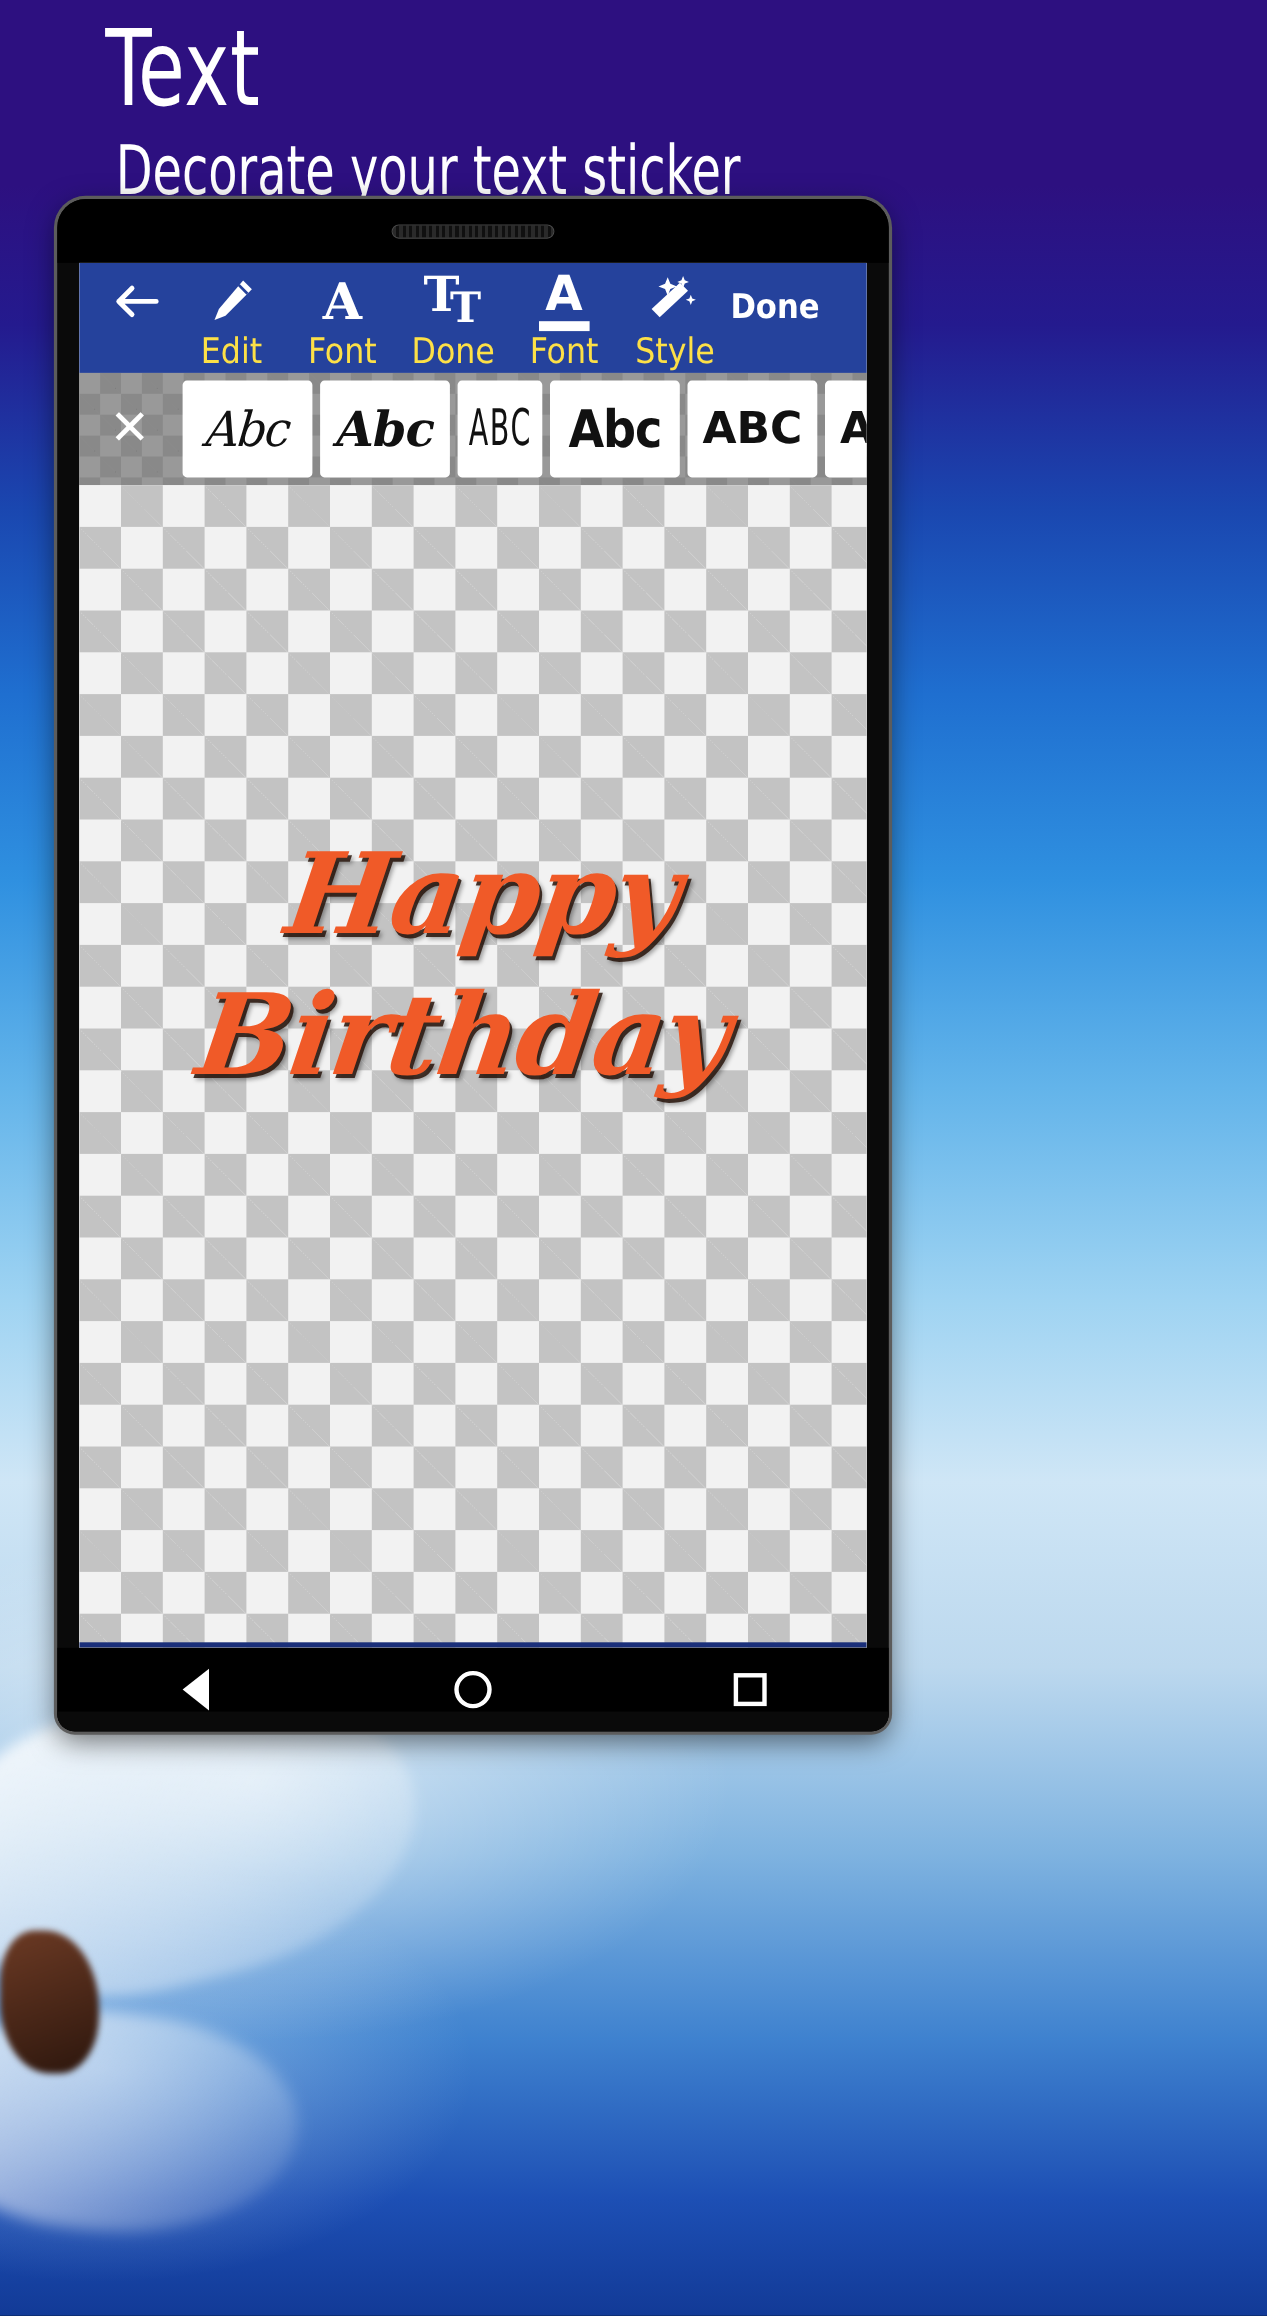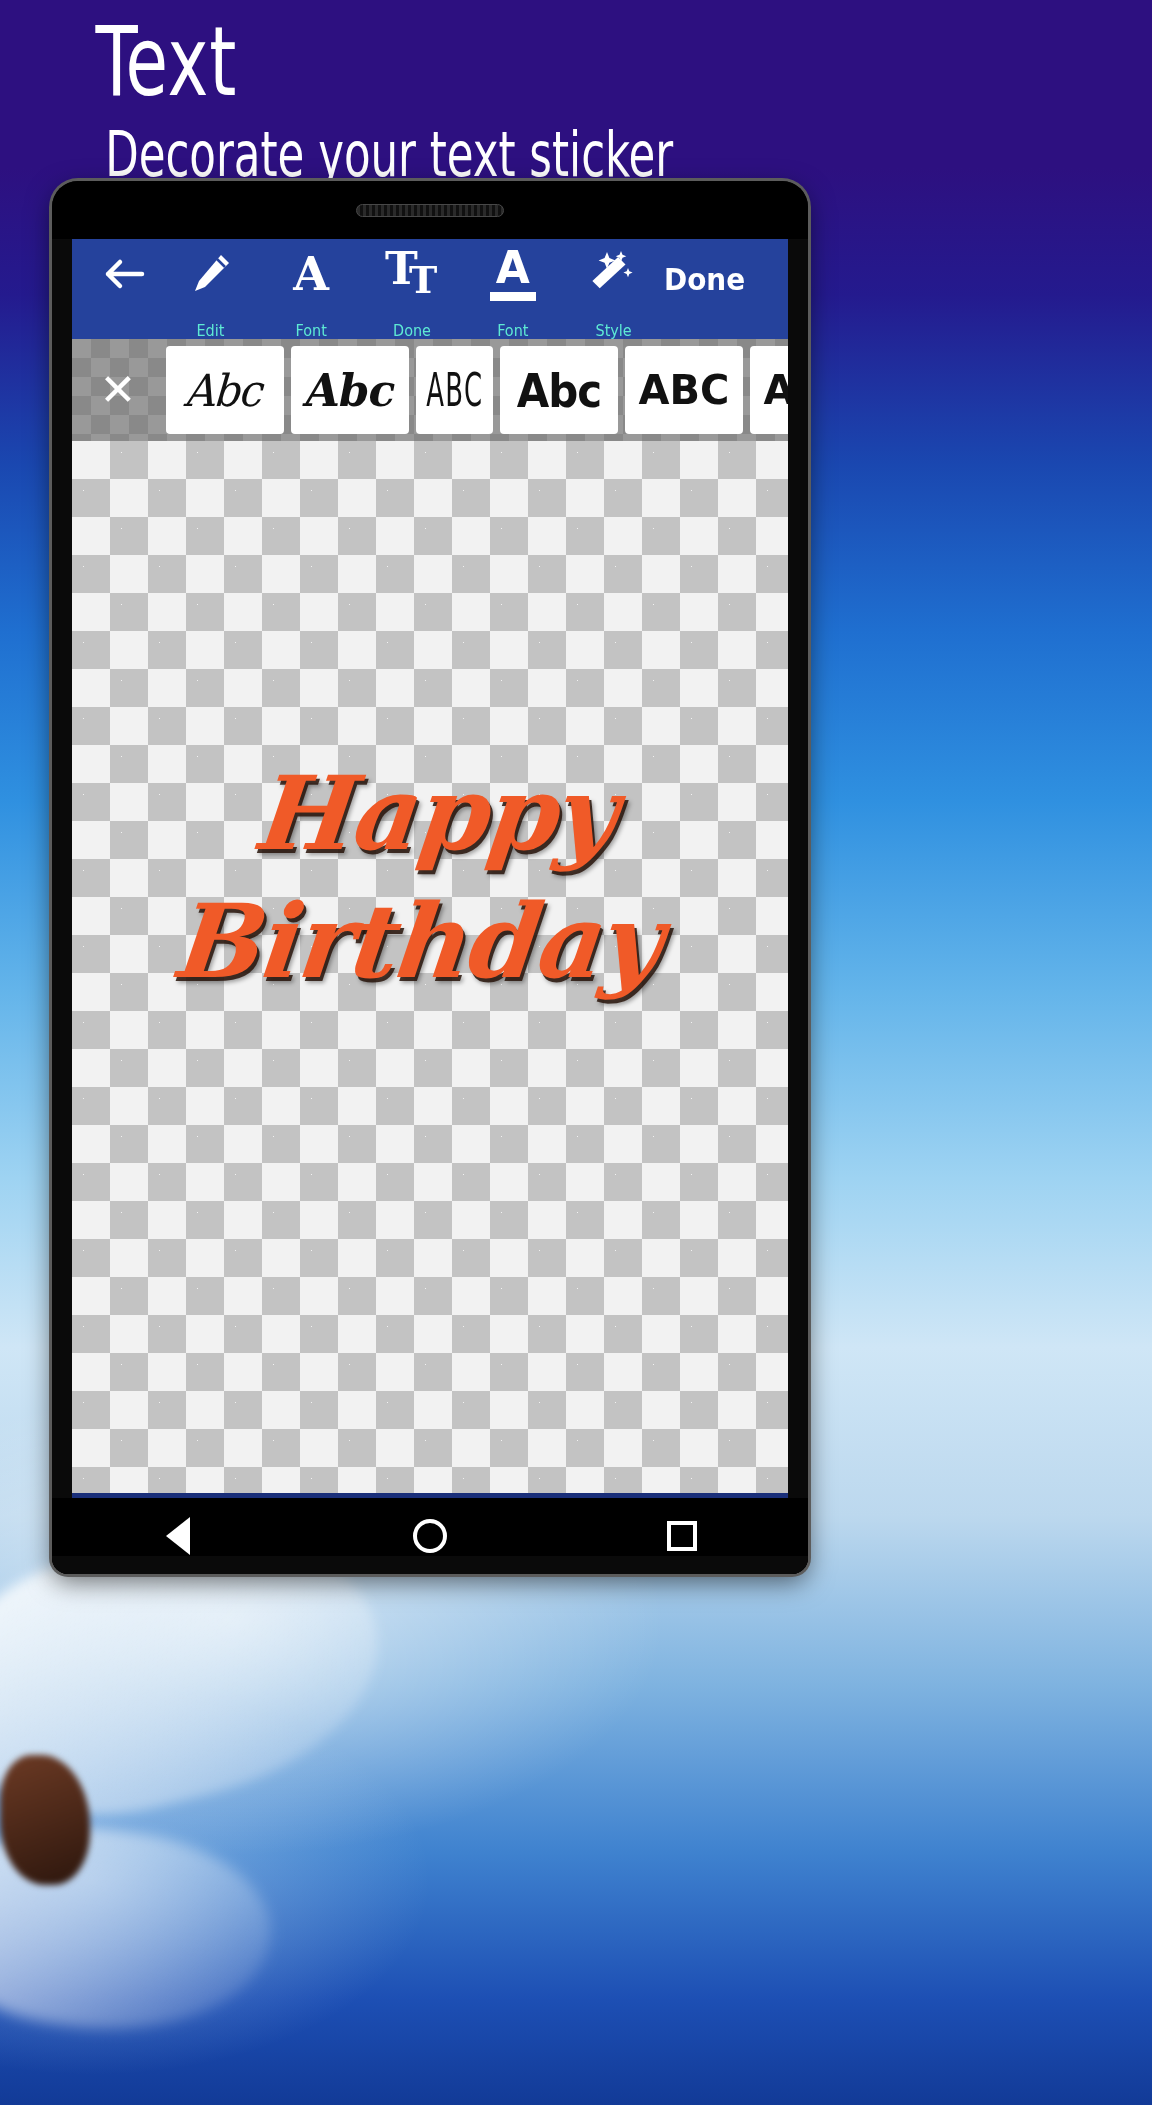--- a/index.html
+++ b/index.html
@@ -133,25 +133,25 @@
     flex:1 1 0;
     min-width:0;
     cursor:pointer;
   }
   .tb-icon {
     height:50px;
     display:flex; align-items:center; justify-content:center;
     color:#ffffff;
   }
   .tb-label {
-    font-size:16px;
+    font-size:32px;
     line-height:28px;
-    color:#5eead4;
+    color:#fde047;
     font-family:"DejaVu Sans Condensed","Liberation Sans Narrow","Liberation Sans",sans-serif;
-    margin-top:18px;
+    margin-top:6px;
   }
   .tb-back { flex:0 0 74px; }
   .tb-done {
     flex:0 0 110px;
     justify-content:center;
     font-size:31px;
     color:#ffffff;
     padding-top:12px;
     font-family:"DejaVu Sans Condensed","Liberation Sans Narrow","Liberation Sans",sans-serif;
     font-weight:bold;

